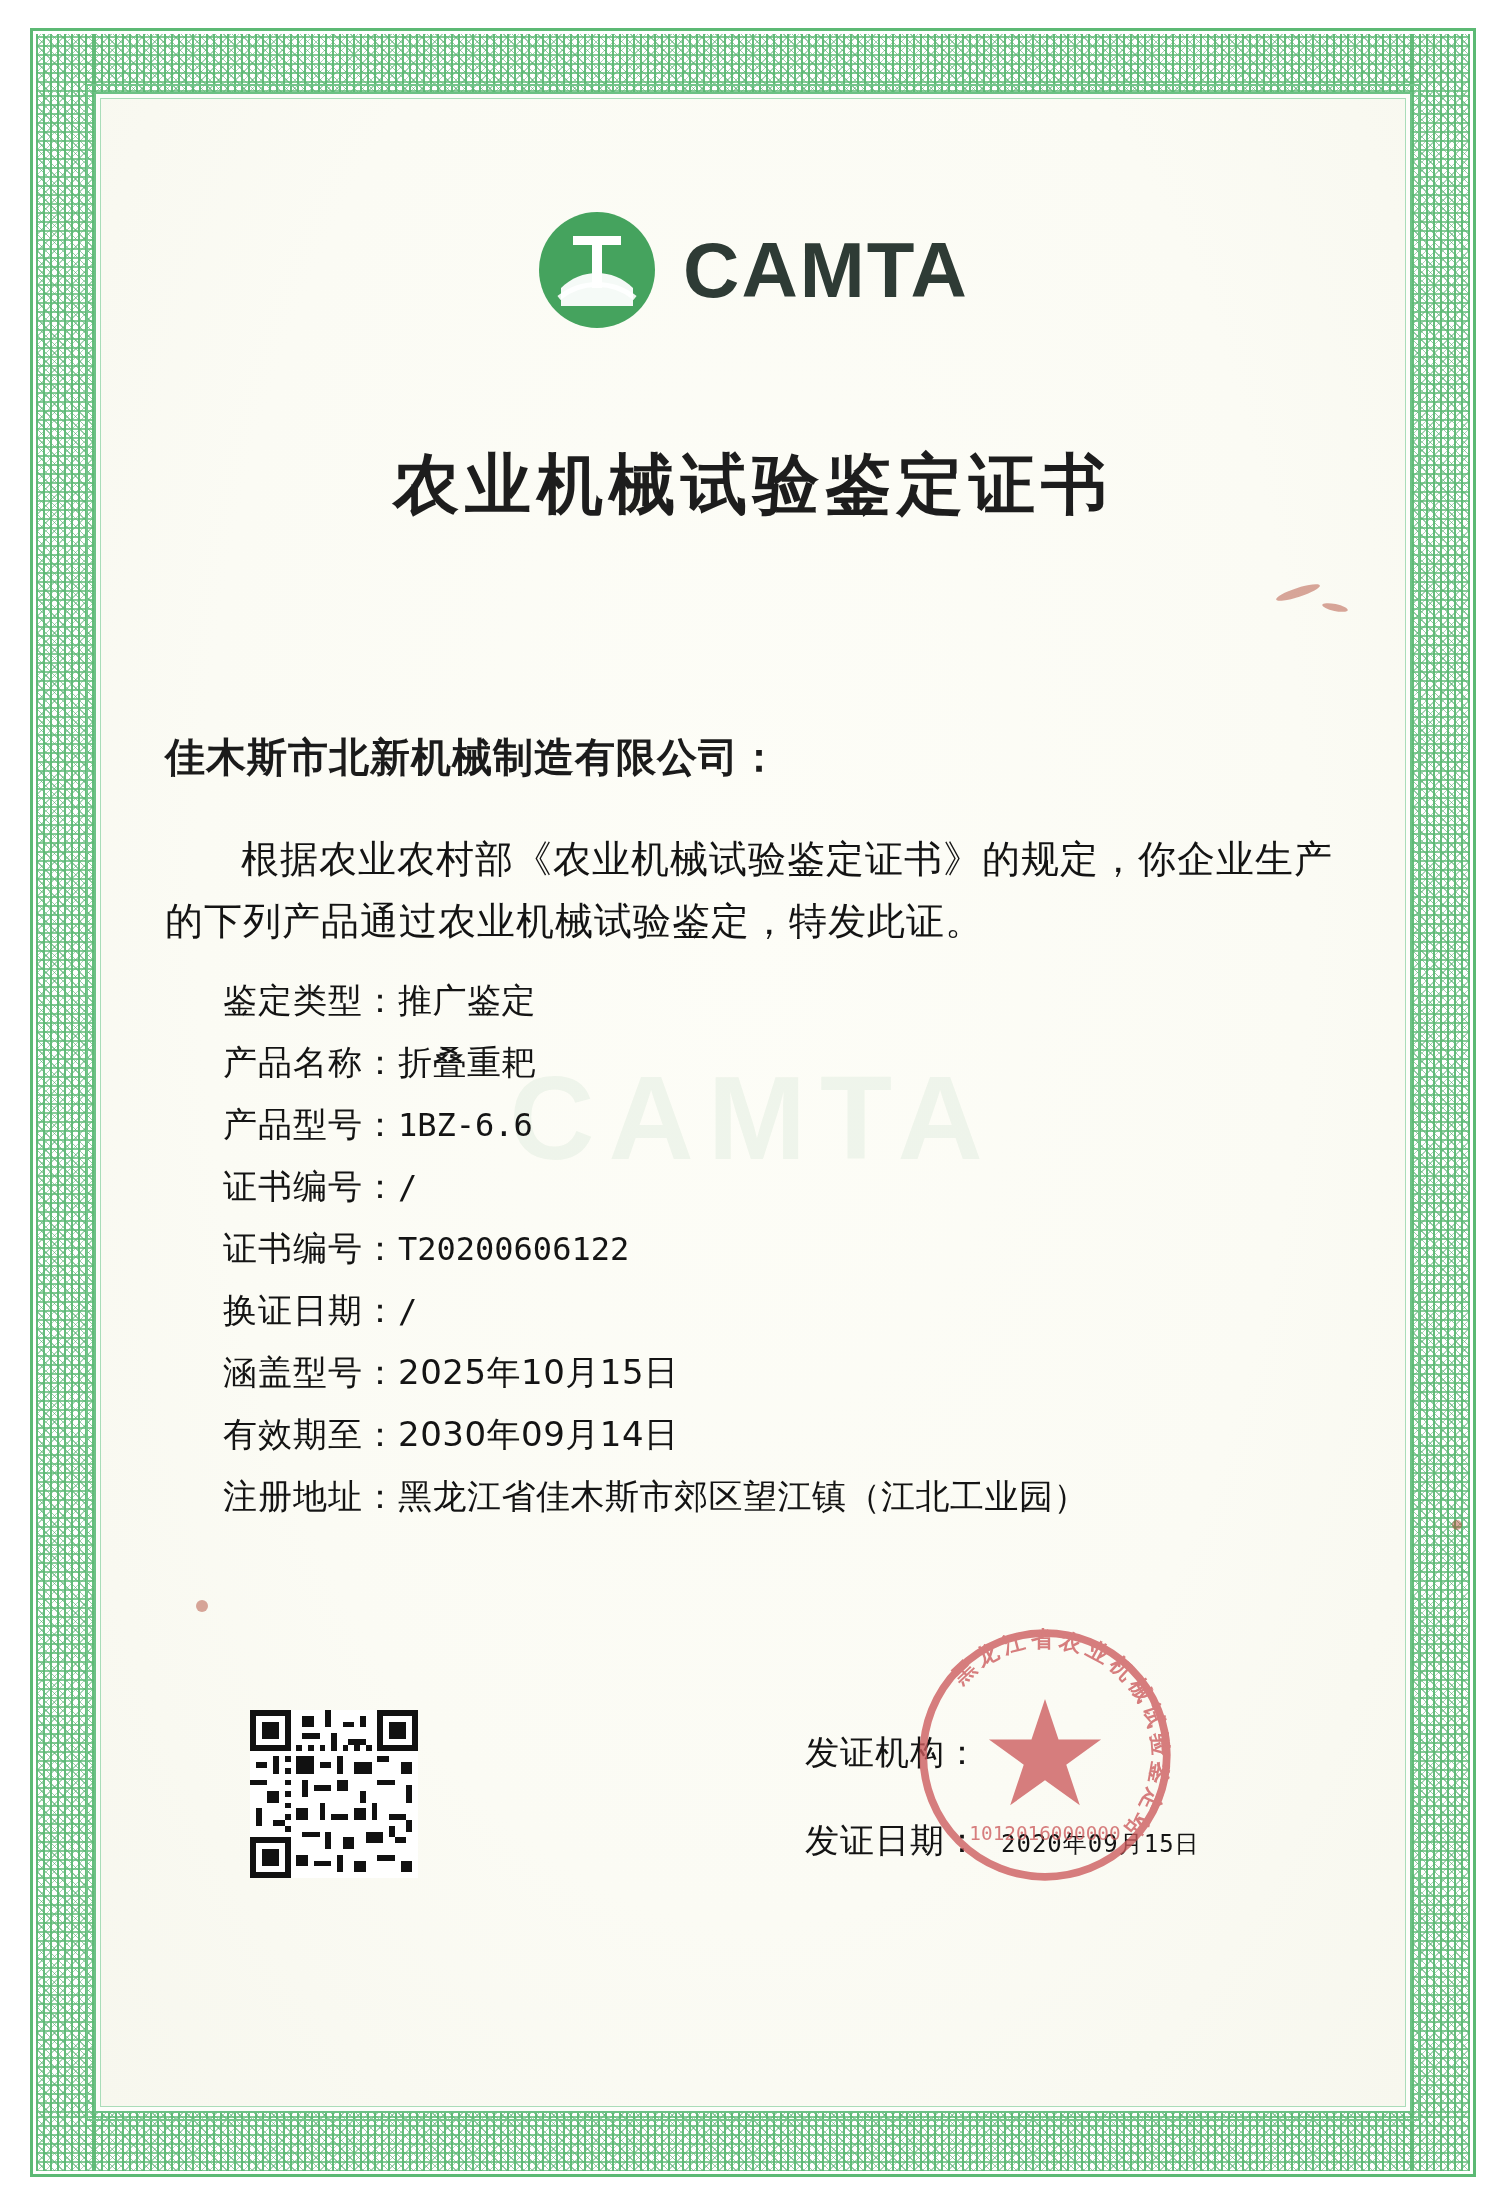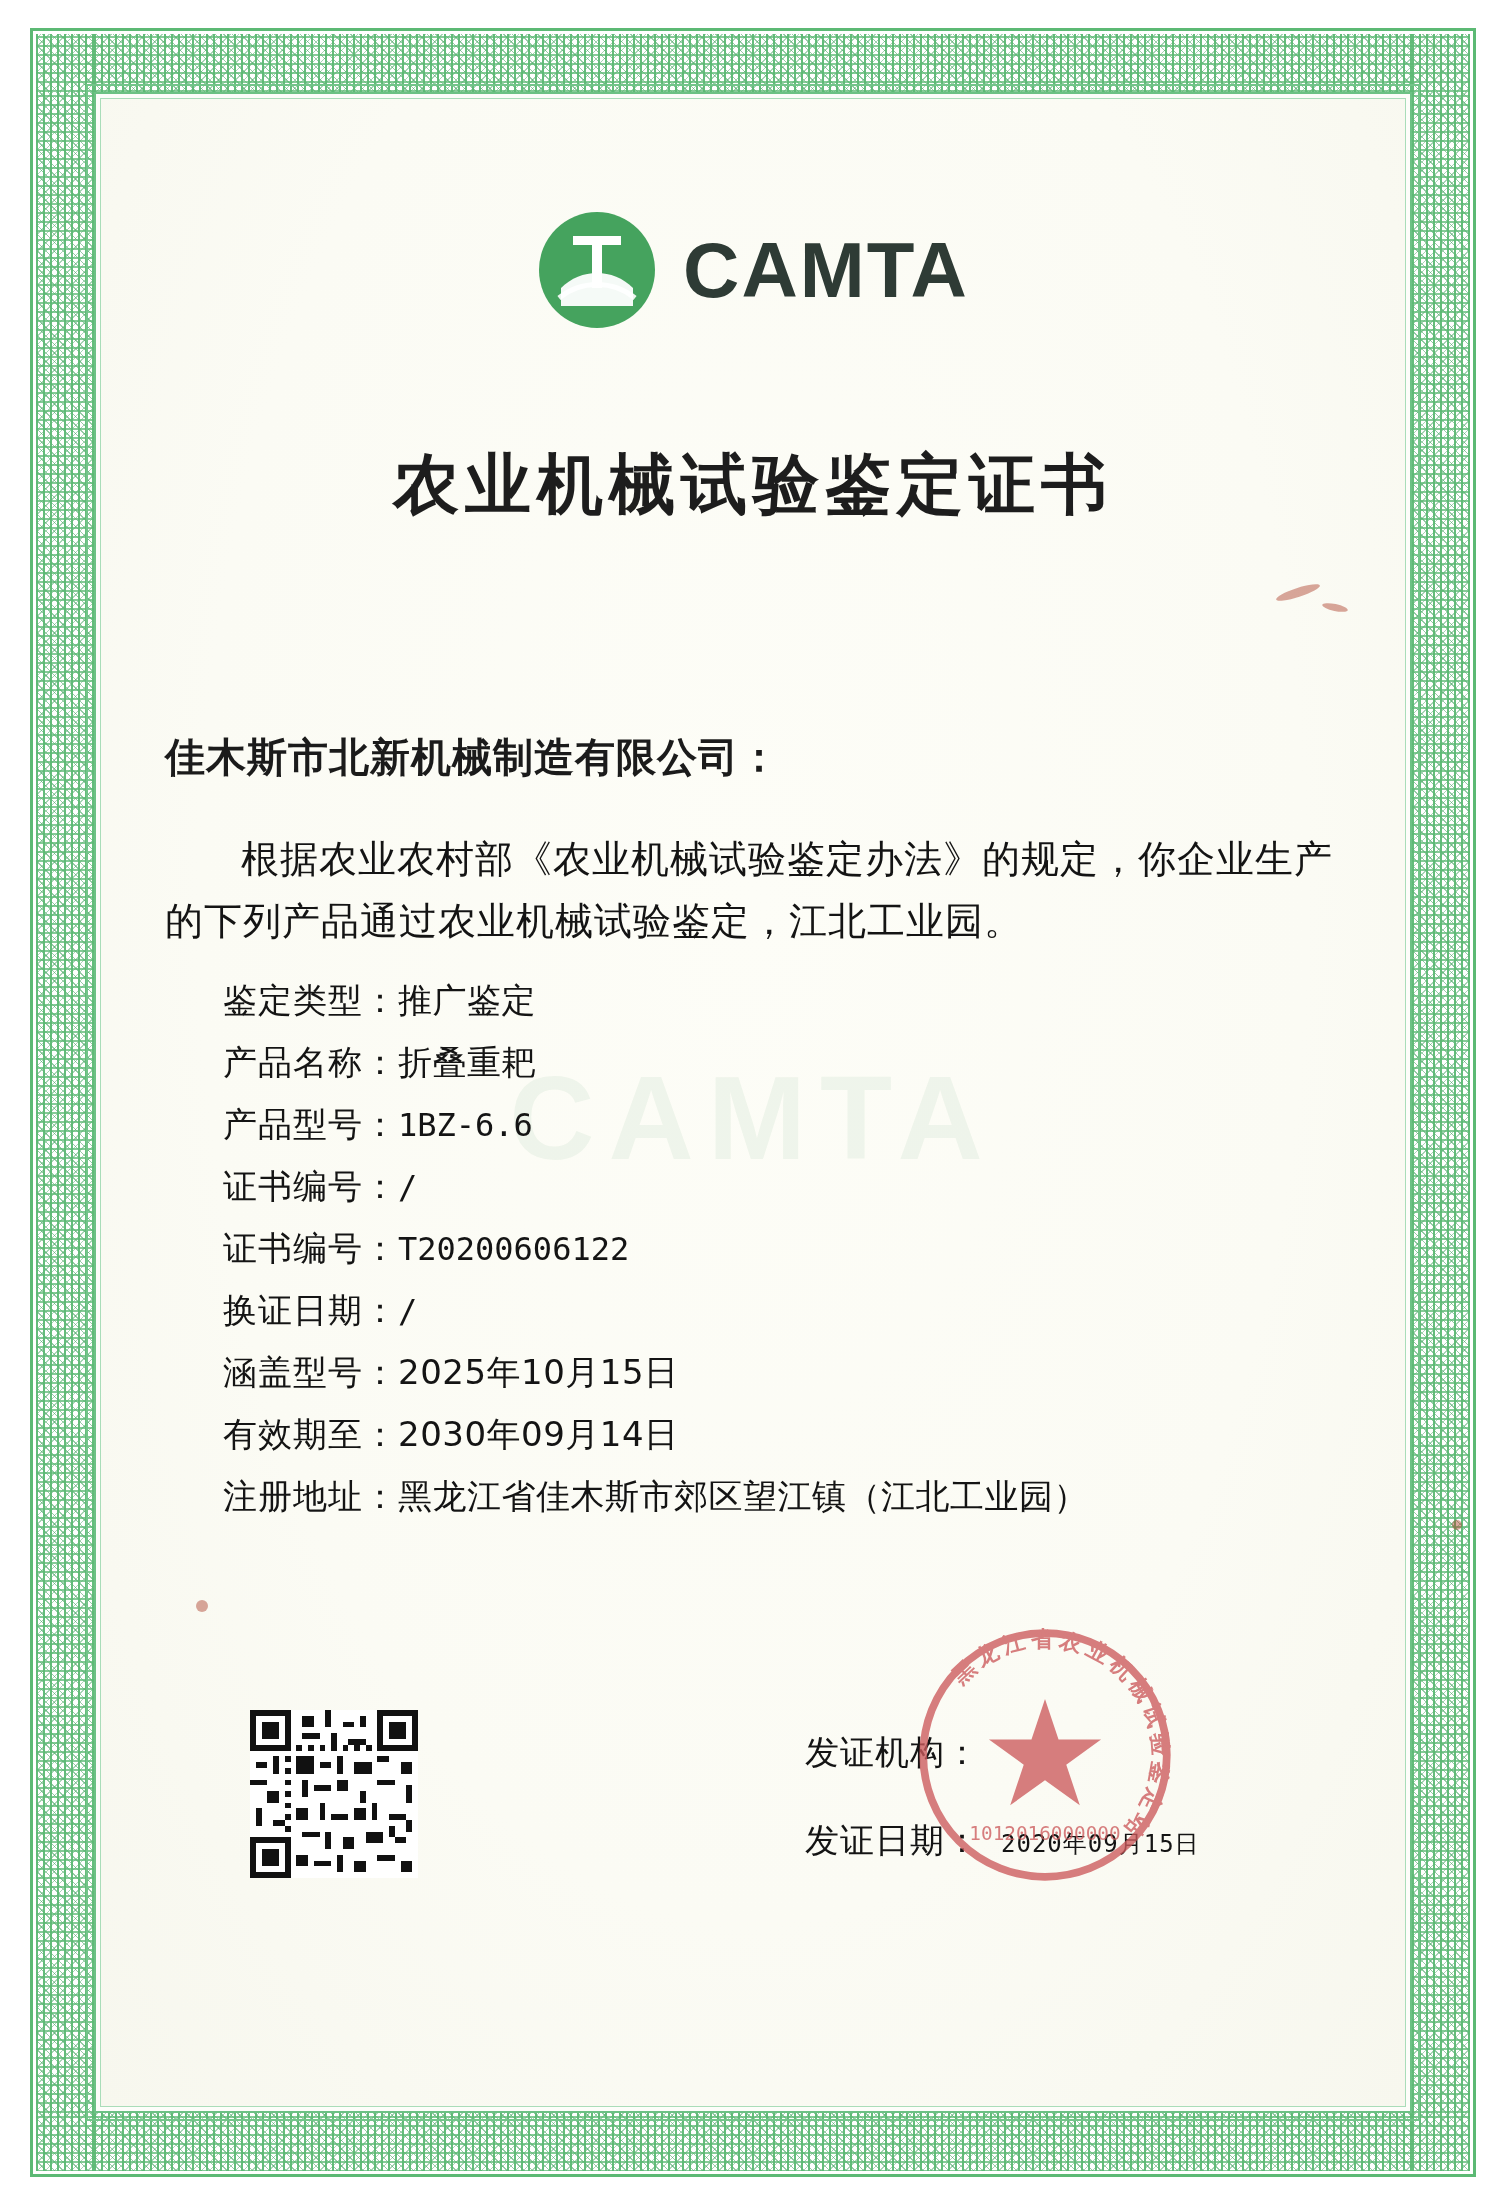--- a/index.html
+++ b/index.html
@@ -278,21 +278,21 @@
       <rect x="36" y="26" width="48" height="9" fill="#ffffff"></rect>
       <rect x="55" y="26" width="10" height="52" fill="#ffffff"></rect>
     </svg>
     <div class="logo-text">CAMTA</div>
   </div>
 
   <div class="cert-title">农业机械试验鉴定证书</div>
 
   <div class="body-wrap">
     <div class="addressee">佳木斯市北新机械制造有限公司：</div>
-    <div class="paragraph">根据农业农村部《农业机械试验鉴定办法》的规定，你企业生产的下列产品通过农业机械试验鉴定，江北工业园。</div>
+    <div class="paragraph">根据农业农村部《农业机械试验鉴定证书》的规定，你企业生产的下列产品通过农业机械试验鉴定，特发此证。</div>
 
     <div class="fields">
 
       <div class="field-row">
         <span class="field-label">鉴定类型</span>
         <span class="field-sep">：</span>
         <span class="field-value">推广鉴定</span>
       </div>
 
       <div class="field-row">

